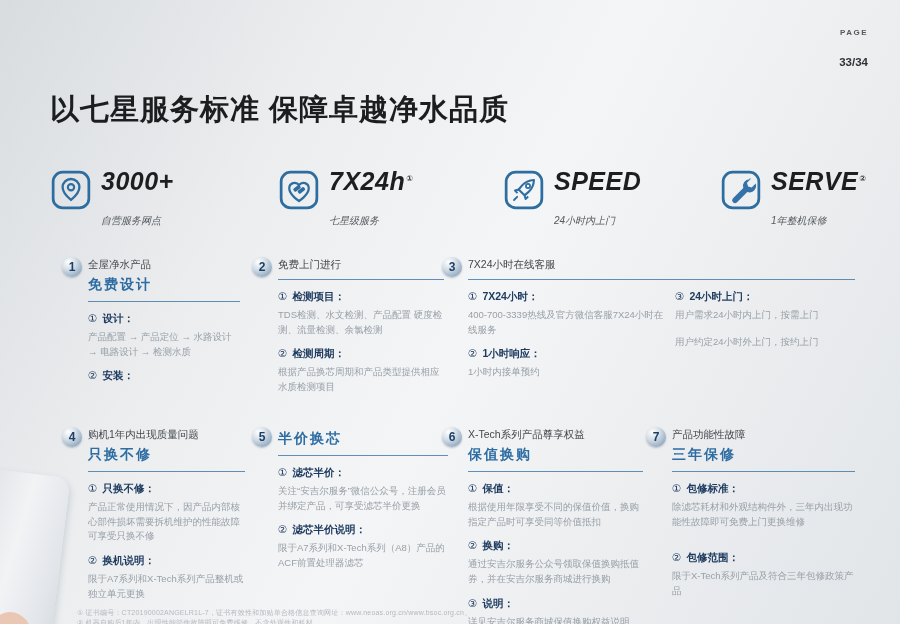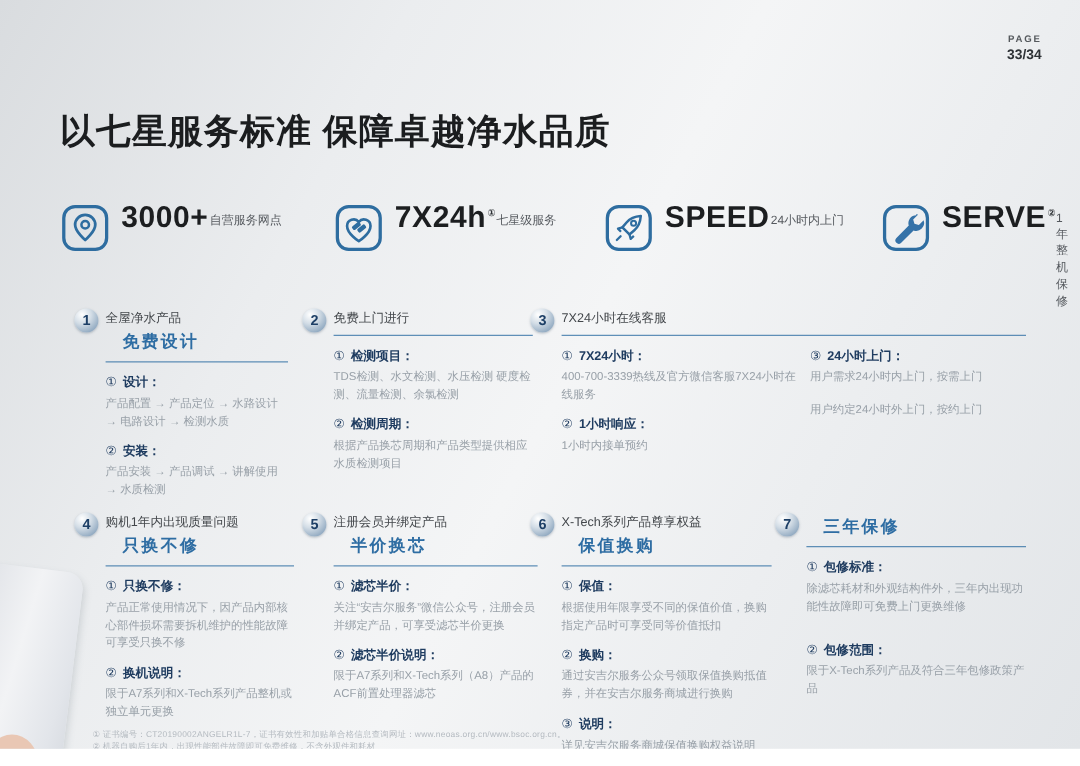--- a/index.html
+++ b/index.html
@@ -7,39 +7,39 @@
   .page{position:relative;width:900px;height:624px;overflow:hidden;
         background:linear-gradient(118deg,#d9dcdf 0%,#ebedef 28%,#f4f5f6 52%,#eceef0 72%,#e2e5e8 100%);}
   
   .sleeve{position:absolute;left:-34px;top:472px;width:92px;height:210px;
           background:linear-gradient(100deg,#dcdfe4 0%,#f2f3f5 45%,#e2e5ea 80%,#d5d9df 100%);
           border-radius:14px;transform:rotate(7deg);box-shadow:2px 3px 6px rgba(120,130,140,.25);}
   .skin{position:absolute;left:-12px;top:612px;width:44px;height:50px;background:#e9c7b4;border-radius:50% 50% 0 0;}
 
   .page-meta{position:absolute;top:28px;right:32px;text-align:right;color:#3d4145;}
   .page-meta .lbl{font-size:8px;font-weight:bold;letter-spacing:1.5px;color:#55595d;}
-  .page-meta .num{font-size:11.5px;font-weight:bold;margin-top:3px;color:#2e3236;}
+  .page-meta .num{font-size:11.5px;font-weight:bold;margin-top:19px;color:#2e3236;}
 
   .title{position:absolute;left:50px;top:90px;font-size:29px;font-weight:800;color:#1b1d1f;letter-spacing:1px;}
 
   .features{position:absolute;left:50px;top:169px;width:830px;height:50px;}
   .feature{position:absolute;top:0;display:flex;align-items:flex-start;}
   .f-icon{width:42px;height:42px;flex:0 0 42px;margin-right:9px;}
-  .f-text{display:flex;flex-direction:row;}
+  .f-text{display:flex;flex-direction:column;font-style:italic;}
   .f-value{font-size:25px;font-weight:800;color:#1c1e20;line-height:1;letter-spacing:.5px;}
   .f-sup{font-size:8px;font-weight:bold;color:#2e3236;vertical-align:super;margin-left:1px;}
-  .f-label{font-size:10px;color:#55595e;margin-top:8px;}
+  .f-label{font-size:10px;color:#55595e;margin-top:20px;}
 
   .section{position:absolute;}
   .sec-num{position:absolute;left:0;top:1px;width:20px;height:20px;border-radius:50%;
            background:radial-gradient(circle at 32% 26%,#ffffff 0%,#d3dde6 38%,#93abc2 78%,#5f82a4 100%);
            color:#1d3f66;font-weight:bold;font-size:12px;display:flex;align-items:center;justify-content:center;
            box-shadow:0 1px 2px rgba(70,90,110,.35);}
   .sec-sub{margin-left:26px;font-size:10.5px;color:#43474b;padding-top:2px;}
-  .sec-title{margin-left:40px;margin-top:4px;font-size:14px;font-weight:bold;color:#2e6da3;letter-spacing:2px;}
+  .sec-title{margin-left:26px;margin-top:4px;font-size:14px;font-weight:bold;color:#2e6da3;letter-spacing:2px;}
   .sec-rule{margin-left:26px;margin-top:7px;border-top:1px solid rgba(46,109,163,.75);}
   .sec-items{margin-left:26px;margin-top:10px;}
   .item{margin-bottom:10px;}
   .item-head{font-size:10.5px;font-weight:bold;color:#1f3c60;display:flex;gap:5px;align-items:baseline;}
   .marker{font-size:10.5px;font-weight:normal;}
   .item-body{margin-left:0;margin-top:4px;font-size:9.5px;color:#98a0a8;line-height:1.55;}
   .item-body.second{margin-top:12px;}
   .two-col{position:relative;}
   .colA{width:200px;}
   .colB{position:absolute;left:207px;top:0;width:186px;}
@@ -101,21 +101,21 @@
           <path d="M15 19.5l-3.6 1 2.4 2.5M20.5 25l1 3.6 2.5-2.4" fill="none" stroke="#2e6da0" stroke-width="1.8" stroke-linejoin="round"></path>
           <path d="M13.5 26.5l-3 3" fill="none" stroke="#2e6da0" stroke-width="1.8" stroke-linecap="round"></path>
         </svg>
       </span>
       <span class="f-text">
         <span class="f-value"><span>SPEED</span><sup class="f-sup"></sup></span>
         <span class="f-label">24小时内上门</span>
       </span>
     </div>
 
-    <div class="feature" style="left:684px">
+    <div class="feature" style="left:670px">
       <span class="f-icon">
         <svg viewBox="0 0 40 40" width="42" height="42">
           <rect x="3" y="3" width="34" height="34" rx="9" fill="none" stroke="#2e6da0" stroke-width="2.6"></rect>
           <path d="M28.2 9.8a6.3 6.3 0 0 0-6 8.3l-10 10a2.7 2.7 0 0 0 3.8 3.8l10-10a6.3 6.3 0 0 0 8-8l-3.8 3.8-3.5-1-1-3.5 3.8-3.8a6.3 6.3 0 0 0-1.3-.6z" fill="#3572a8"></path>
         </svg>
       </span>
       <span class="f-text">
         <span class="f-value"><span>SERVE</span><sup class="f-sup">②</sup></span>
         <span class="f-label">1年整机保修</span>
       </span>
@@ -133,36 +133,35 @@
             <span class="marker">①</span>
             <span>设计：</span>
           </div>
         <div class="item-body">产品配置 → 产品定位 → 水路设计 → 电路设计 → 检测水质</div>
       </div>
       <div class="item">
         <div class="item-head">
             <span class="marker">②</span>
             <span>安装：</span>
           </div>
-        <div class="item-body">产品安装 → 产品调试 → 讲解使用 → 水质检测</div>
       </div>
     </div>
   </div>
 
   <div class="section" style="left:252px;top:256px;width:192px;">
     <div class="sec-num">2</div>
     <div class="sec-sub">免费上门进行</div>
     <div class="sec-rule"></div>
     <div class="sec-items">
       <div class="item">
         <div class="item-head">
             <span class="marker">①</span>
             <span>检测项目：</span>
           </div>
-        <div class="item-body">TDS检测、水文检测、水压检测 硬度检测、流量检测、余氯检测</div>
+        <div class="item-body">TDS检测、水文检测、产品配置 硬度检测、流量检测、余氯检测</div>
       </div>
       <div class="item">
         <div class="item-head">
             <span class="marker">②</span>
             <span>检测周期：</span>
           </div>
         <div class="item-body">根据产品换芯周期和产品类型提供相应水质检测项目</div>
       </div>
     </div>
   </div>
@@ -219,21 +218,20 @@
             <span class="marker">②</span>
             <span>换机说明：</span>
           </div>
         <div class="item-body">限于A7系列和X-Tech系列产品整机或独立单元更换</div>
       </div>
     </div>
   </div>
 
   <div class="section" style="left:252px;top:426px;width:196px;">
     <div class="sec-num">5</div>
-    <div class="sec-sub">注册会员并绑定产品</div>
     <div class="sec-title">半价换芯</div>
     <div class="sec-rule"></div>
     <div class="sec-items">
       <div class="item">
         <div class="item-head">
             <span class="marker">①</span>
             <span>滤芯半价：</span>
           </div>
         <div class="item-body">关注“安吉尔服务”微信公众号，注册会员并绑定产品，可享受滤芯半价更换</div>
       </div>
@@ -272,20 +270,21 @@
             <span class="marker">③</span>
             <span>说明：</span>
           </div>
         <div class="item-body">详见安吉尔服务商城保值换购权益说明</div>
       </div>
     </div>
   </div>
 
   <div class="section" style="left:646px;top:426px;width:209px;">
     <div class="sec-num">7</div>
+    <div class="sec-sub">产品功能性故障</div>
     <div class="sec-title">三年保修</div>
     <div class="sec-rule"></div>
     <div class="sec-items">
       <div class="item" style="margin-bottom:22px;">
         <div class="item-head">
             <span class="marker">①</span>
             <span>包修标准：</span>
           </div>
         <div class="item-body">除滤芯耗材和外观结构件外，三年内出现功能性故障即可免费上门更换维修</div>
       </div>

